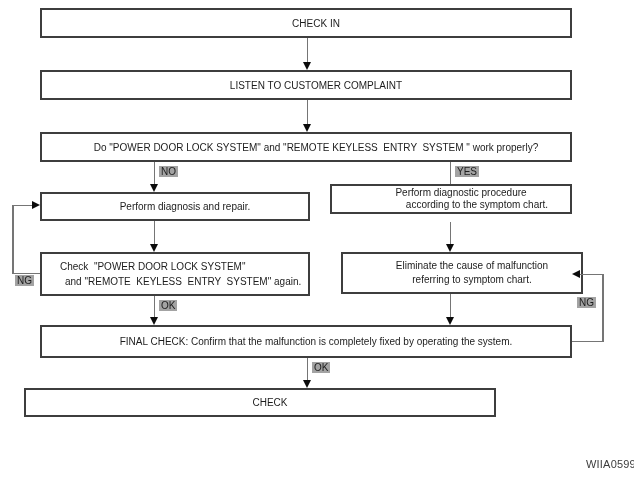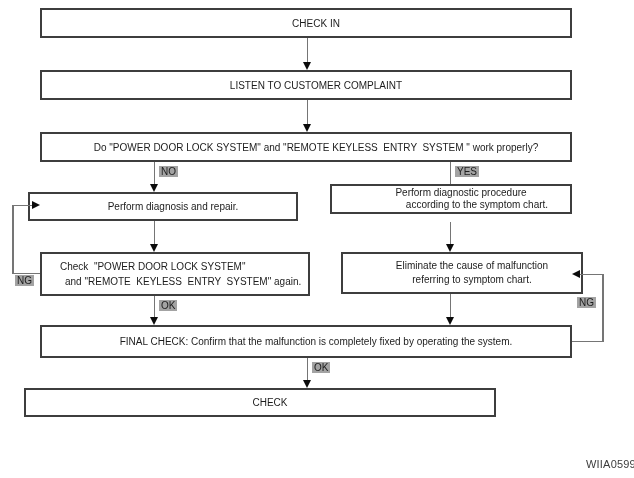--- a/index.html
+++ b/index.html
@@ -103,21 +103,21 @@
   </div>
 
   <div class="vline" style="left:153.5px; top:162px; height:23px;"></div>
   <div class="arrow-down" style="left:149.5px; top:184px;"></div>
   <div class="edge-label" style="left:159px; top:166px;">NO</div>
 
   <div class="vline" style="left:449.5px; top:162px; height:23px;"></div>
   <div class="arrow-down" style="left:445.5px; top:184px;"></div>
   <div class="edge-label" style="left:455px; top:166px;">YES</div>
 
-  <div class="node center" style="left:28px; top:192px; width:270px; height:29px;">
+  <div class="node center" style="left:40px; top:192px; width:270px; height:29px;">
     <span class="ln">Perform diagnosis and repair.</span>
   </div>
 
   <div class="node center" style="left:330px; top:184px; width:242px; height:30px;text-align:center;">
     <span class="ln" style="line-height:12px;">Perform diagnostic procedure</span>
     <span class="ln" style="line-height:12px;margin-left:32px;">according to the symptom chart.</span>
   </div>
 
   <div class="vline" style="left:153.5px; top:221px; height:24px;"></div>
   <div class="arrow-down" style="left:149.5px; top:244px;"></div>

